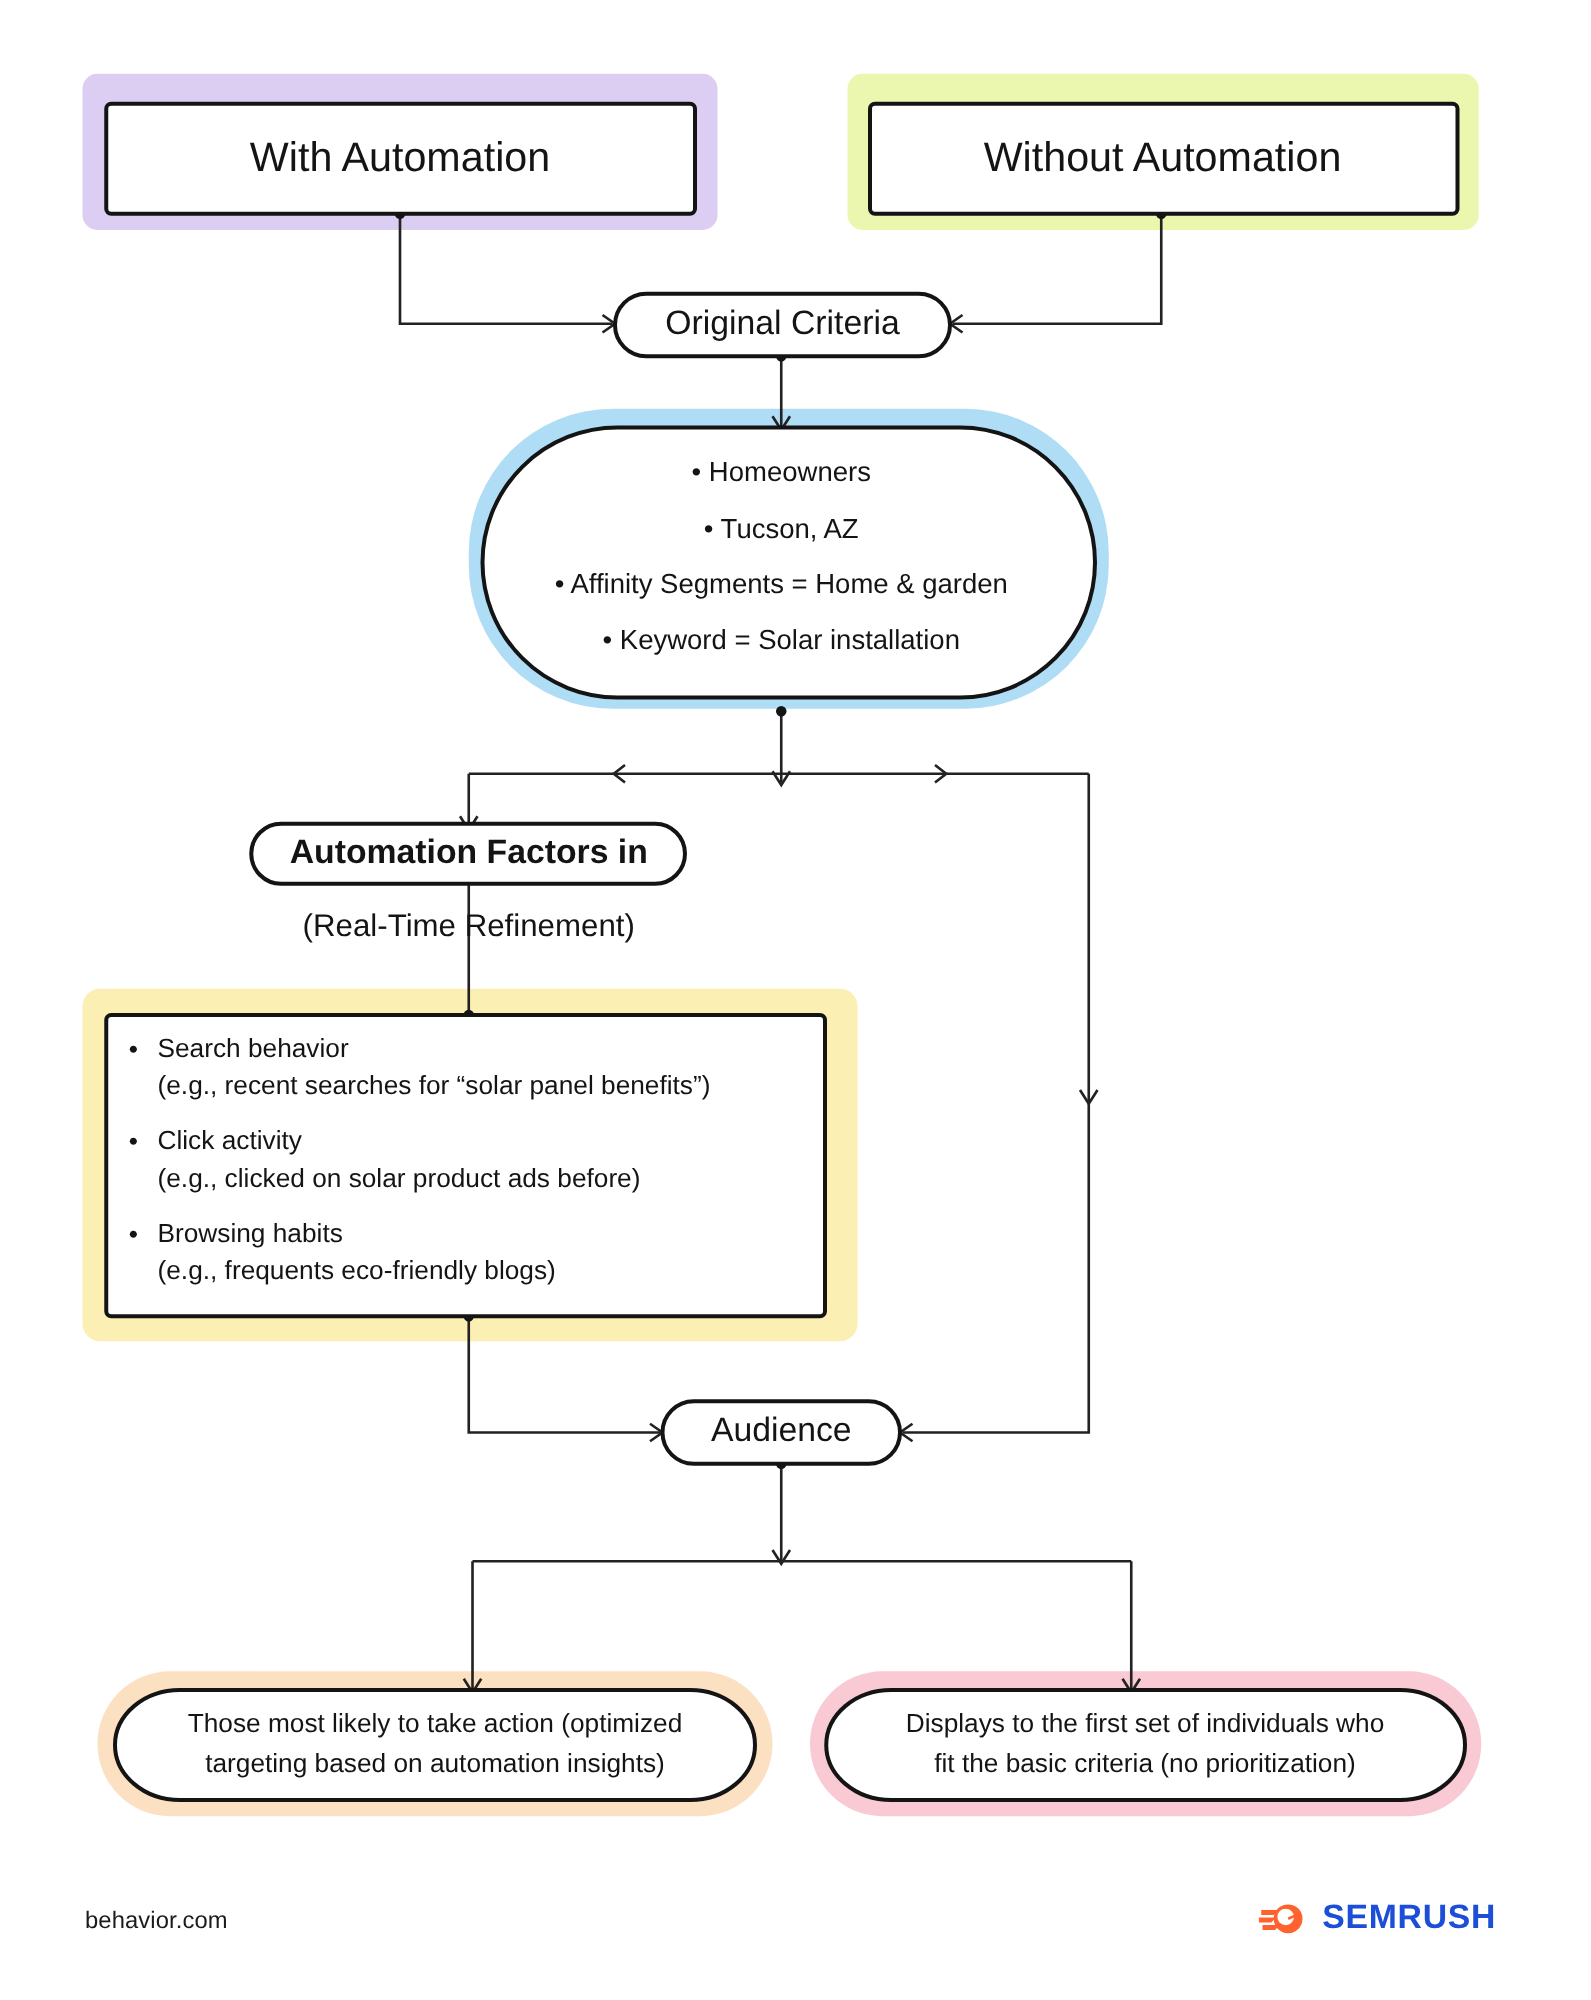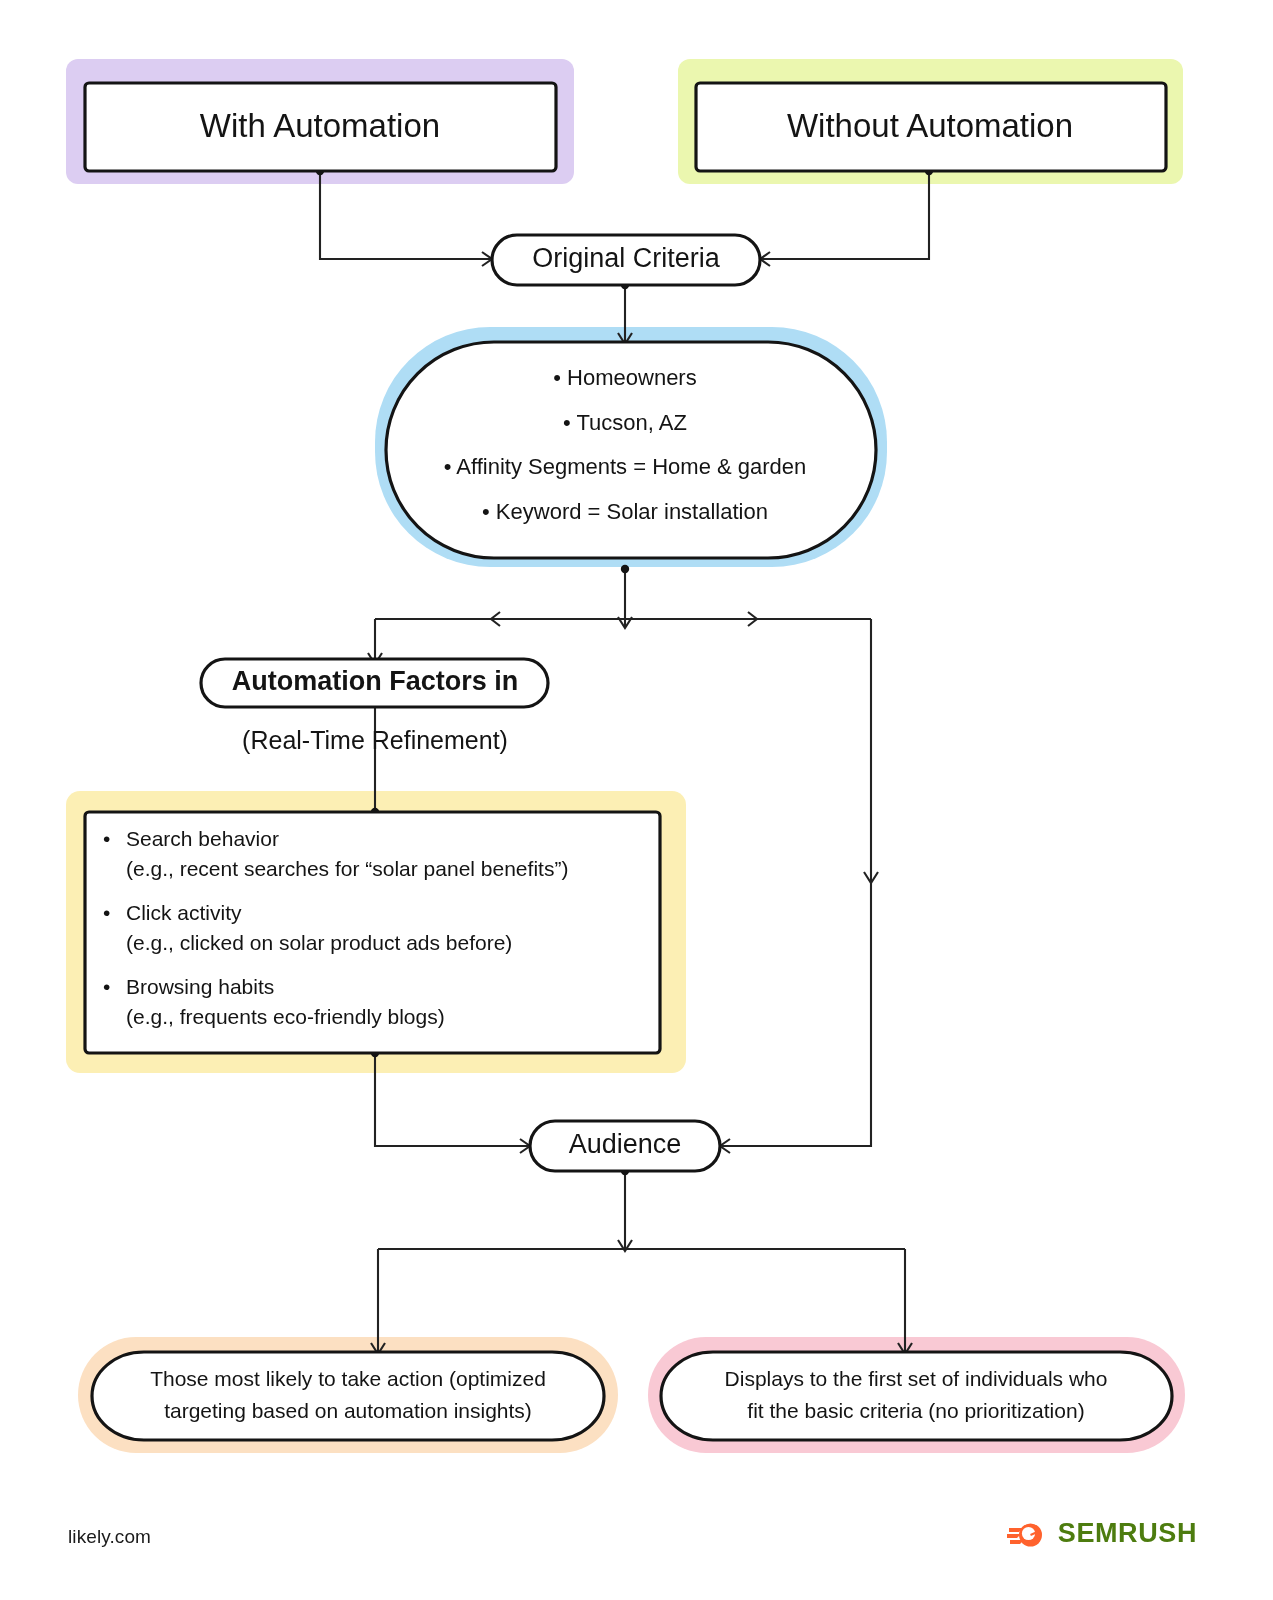--- a/index.html
+++ b/index.html
@@ -112,21 +112,21 @@
     right: 76px;
     top: 28px;
     display: flex;
     align-items: center;
     gap: 11px;
   }
   .brand-word {
     font-size: 27px;
     font-weight: 700;
     letter-spacing: 0.6px;
-    color: #4d7c0f;
+    color: #1d4ed8;
     font-family: "Liberation Sans", sans-serif;
   }
 </style>
 </head>
 <body>
 
 <div id="diagram-root">
 
   <svg class="canvas" viewBox="0 0 1273 1600">
 
@@ -234,21 +234,21 @@
     <rect class="node-pill" x="92" y="1352" rx="52" ry="52" width="512" height="88"></rect>
     <text class="t-result" x="348" y="1380">Those most likely to take action (optimized</text>
     <text class="t-result" x="348" y="1412">targeting based on automation insights)</text>
 
     <rect class="node-pill" x="661" y="1352" rx="52" ry="52" width="511" height="88"></rect>
     <text class="t-result" x="916" y="1380">Displays to the first set of individuals who</text>
     <text class="t-result" x="916" y="1412">fit the basic criteria (no prioritization)</text>
   </svg>
 
   <div class="footer">
-    <div class="footer-url">likely.com</div>
+    <div class="footer-url">behavior.com</div>
     <div class="brand">
       <svg width="40" height="30" viewBox="0 0 40 30">
         <path d="M2 9 L16 9 L12 13 L2 13 Z" fill="#FF622D"></path>
         <path d="M0 15 L14 15 L10 19 L0 19 Z" fill="#FF622D"></path>
         <path d="M3 21 L17 21 L13 25 L3 25 Z" fill="#FF622D"></path>
         <circle cx="23.5" cy="16" r="11.5" fill="#FF622D"></circle>
         <circle cx="21.5" cy="14.5" r="6.6" fill="#ffffff"></circle>
         <path d="M23.5 16 L31.5 12.5" stroke="#FF622D" stroke-width="2" fill="none"></path>
       </svg>
       <span class="brand-word">SEMRUSH</span>

